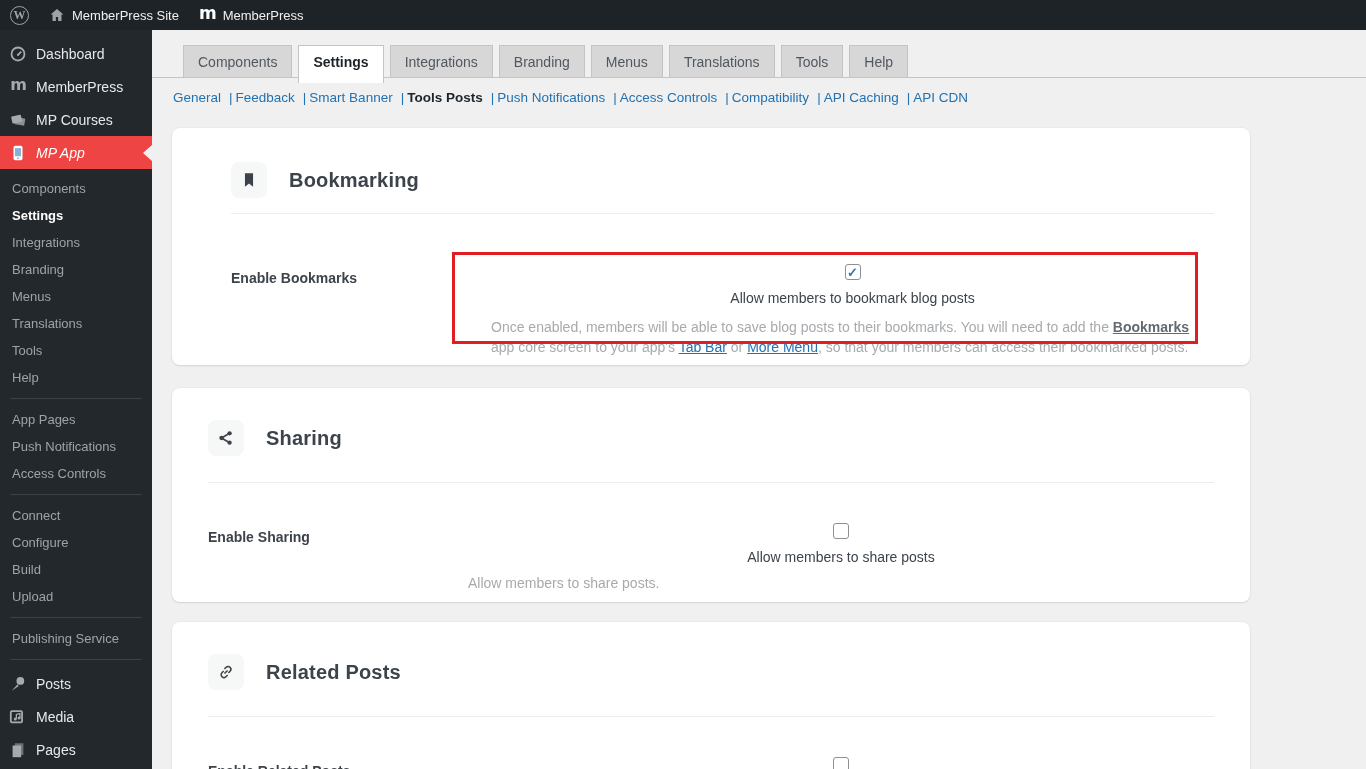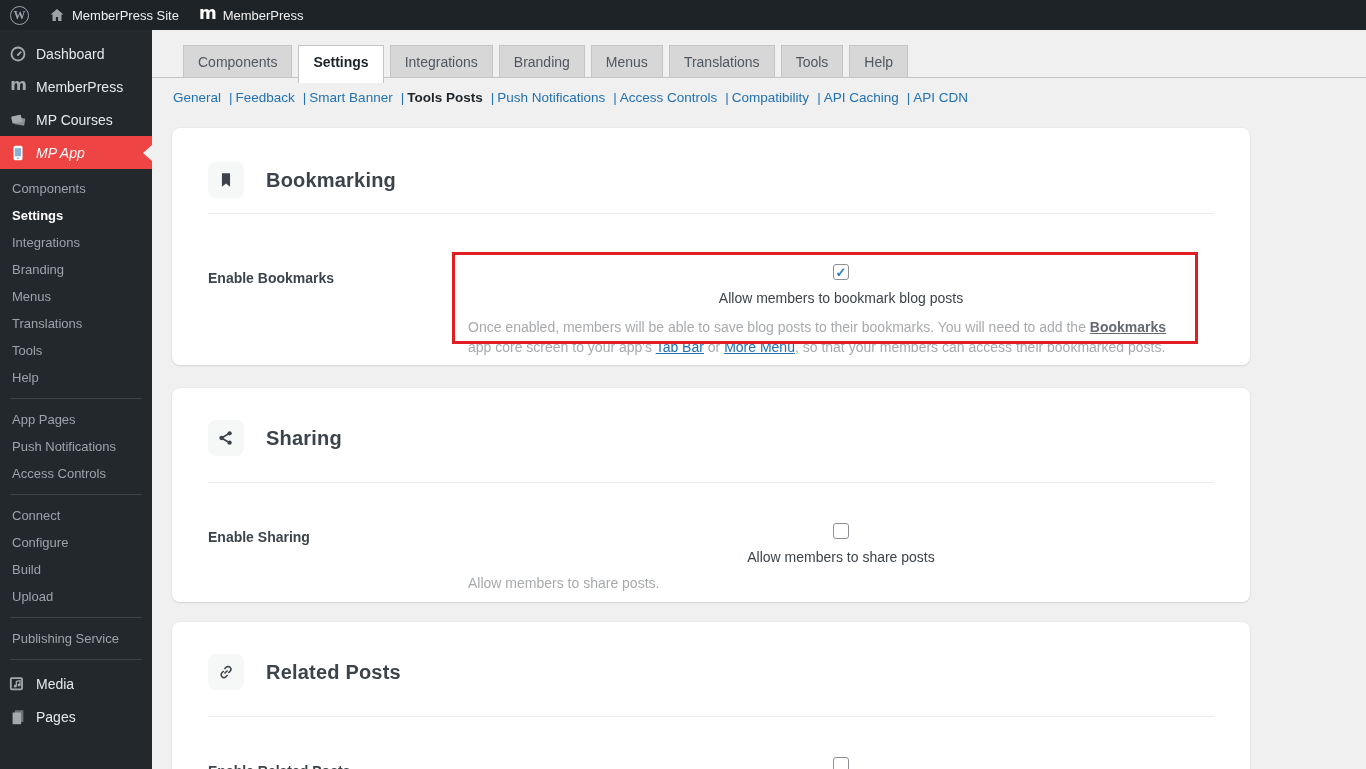--- a/index.html
+++ b/index.html
@@ -146,20 +146,29 @@
     <div class="sub-item">Build</div>
     <div class="sub-item">Upload</div>
     <div class="side-divider"></div>
     <div class="sub-item">Publishing Service</div>
     <div class="side-divider"></div>
   </div>
 
   <div class="sidebar-bottom">
     <div class="menu-item">
       <span class="mi">
+        <svg width="18" height="18" viewBox="0 0 20 20" fill="currentColor">
+            <circle cx="12.6" cy="6.6" r="4.3"></circle>
+            <path d="M9.6 10.2L3 17.5l7.6-5.1z"></path>
+          </svg>
+      </span>
+      <span>Posts</span>
+    </div>
+    <div class="menu-item">
+      <span class="mi">
         <svg width="18" height="18" viewBox="0 0 20 20">
             <rect x="2" y="3.5" width="12.5" height="12.5" rx="1.2" fill="none" stroke="currentColor" stroke-width="2"></rect>
             <path d="M8.2 12V7.2l4-1V11" stroke="currentColor" stroke-width="1.4" fill="none"></path>
             <circle cx="7" cy="12.2" r="1.7" fill="currentColor"></circle>
             <circle cx="11.2" cy="11.2" r="1.7" fill="currentColor"></circle>
           </svg>
       </span>
       <span>Media</span>
     </div>
     <div class="menu-item">
@@ -185,21 +194,21 @@
     <div class="tab">Menus</div>
     <div class="tab">Translations</div>
     <div class="tab">Tools</div>
     <div class="tab">Help</div>
   </div>
 
   <div class="subnav">
     <a>General</a><span class="sep">|</span><a>Feedback</a><span class="sep">|</span><a>Smart Banner</a><span class="sep">|</span><a class="current">Tools Posts</a><span class="sep">|</span><a>Push Notifications</a><span class="sep">|</span><a>Access Controls</a><span class="sep">|</span><a>Compatibility</a><span class="sep">|</span><a>API Caching</a><span class="sep">|</span><a>API CDN</a>
   </div>
 
-  <div class="card" style="top:98px; height:237px;">
+  <div class="card" style="top:98px; height:237px;padding-left:23px;">
     <div class="card-header">
       <span class="icon-tile">
         <svg width="18" height="18" viewBox="0 0 20 20">
             <path d="M5.5 2.5h9v15l-4.5-3.6-4.5 3.6z" fill="#3c434a"></path>
           </svg>
       </span>
       <span class="card-title">Bookmarking</span>
     </div>
     <div class="card-divider"></div>
     <div class="card-row" style="padding-top:50px;">

